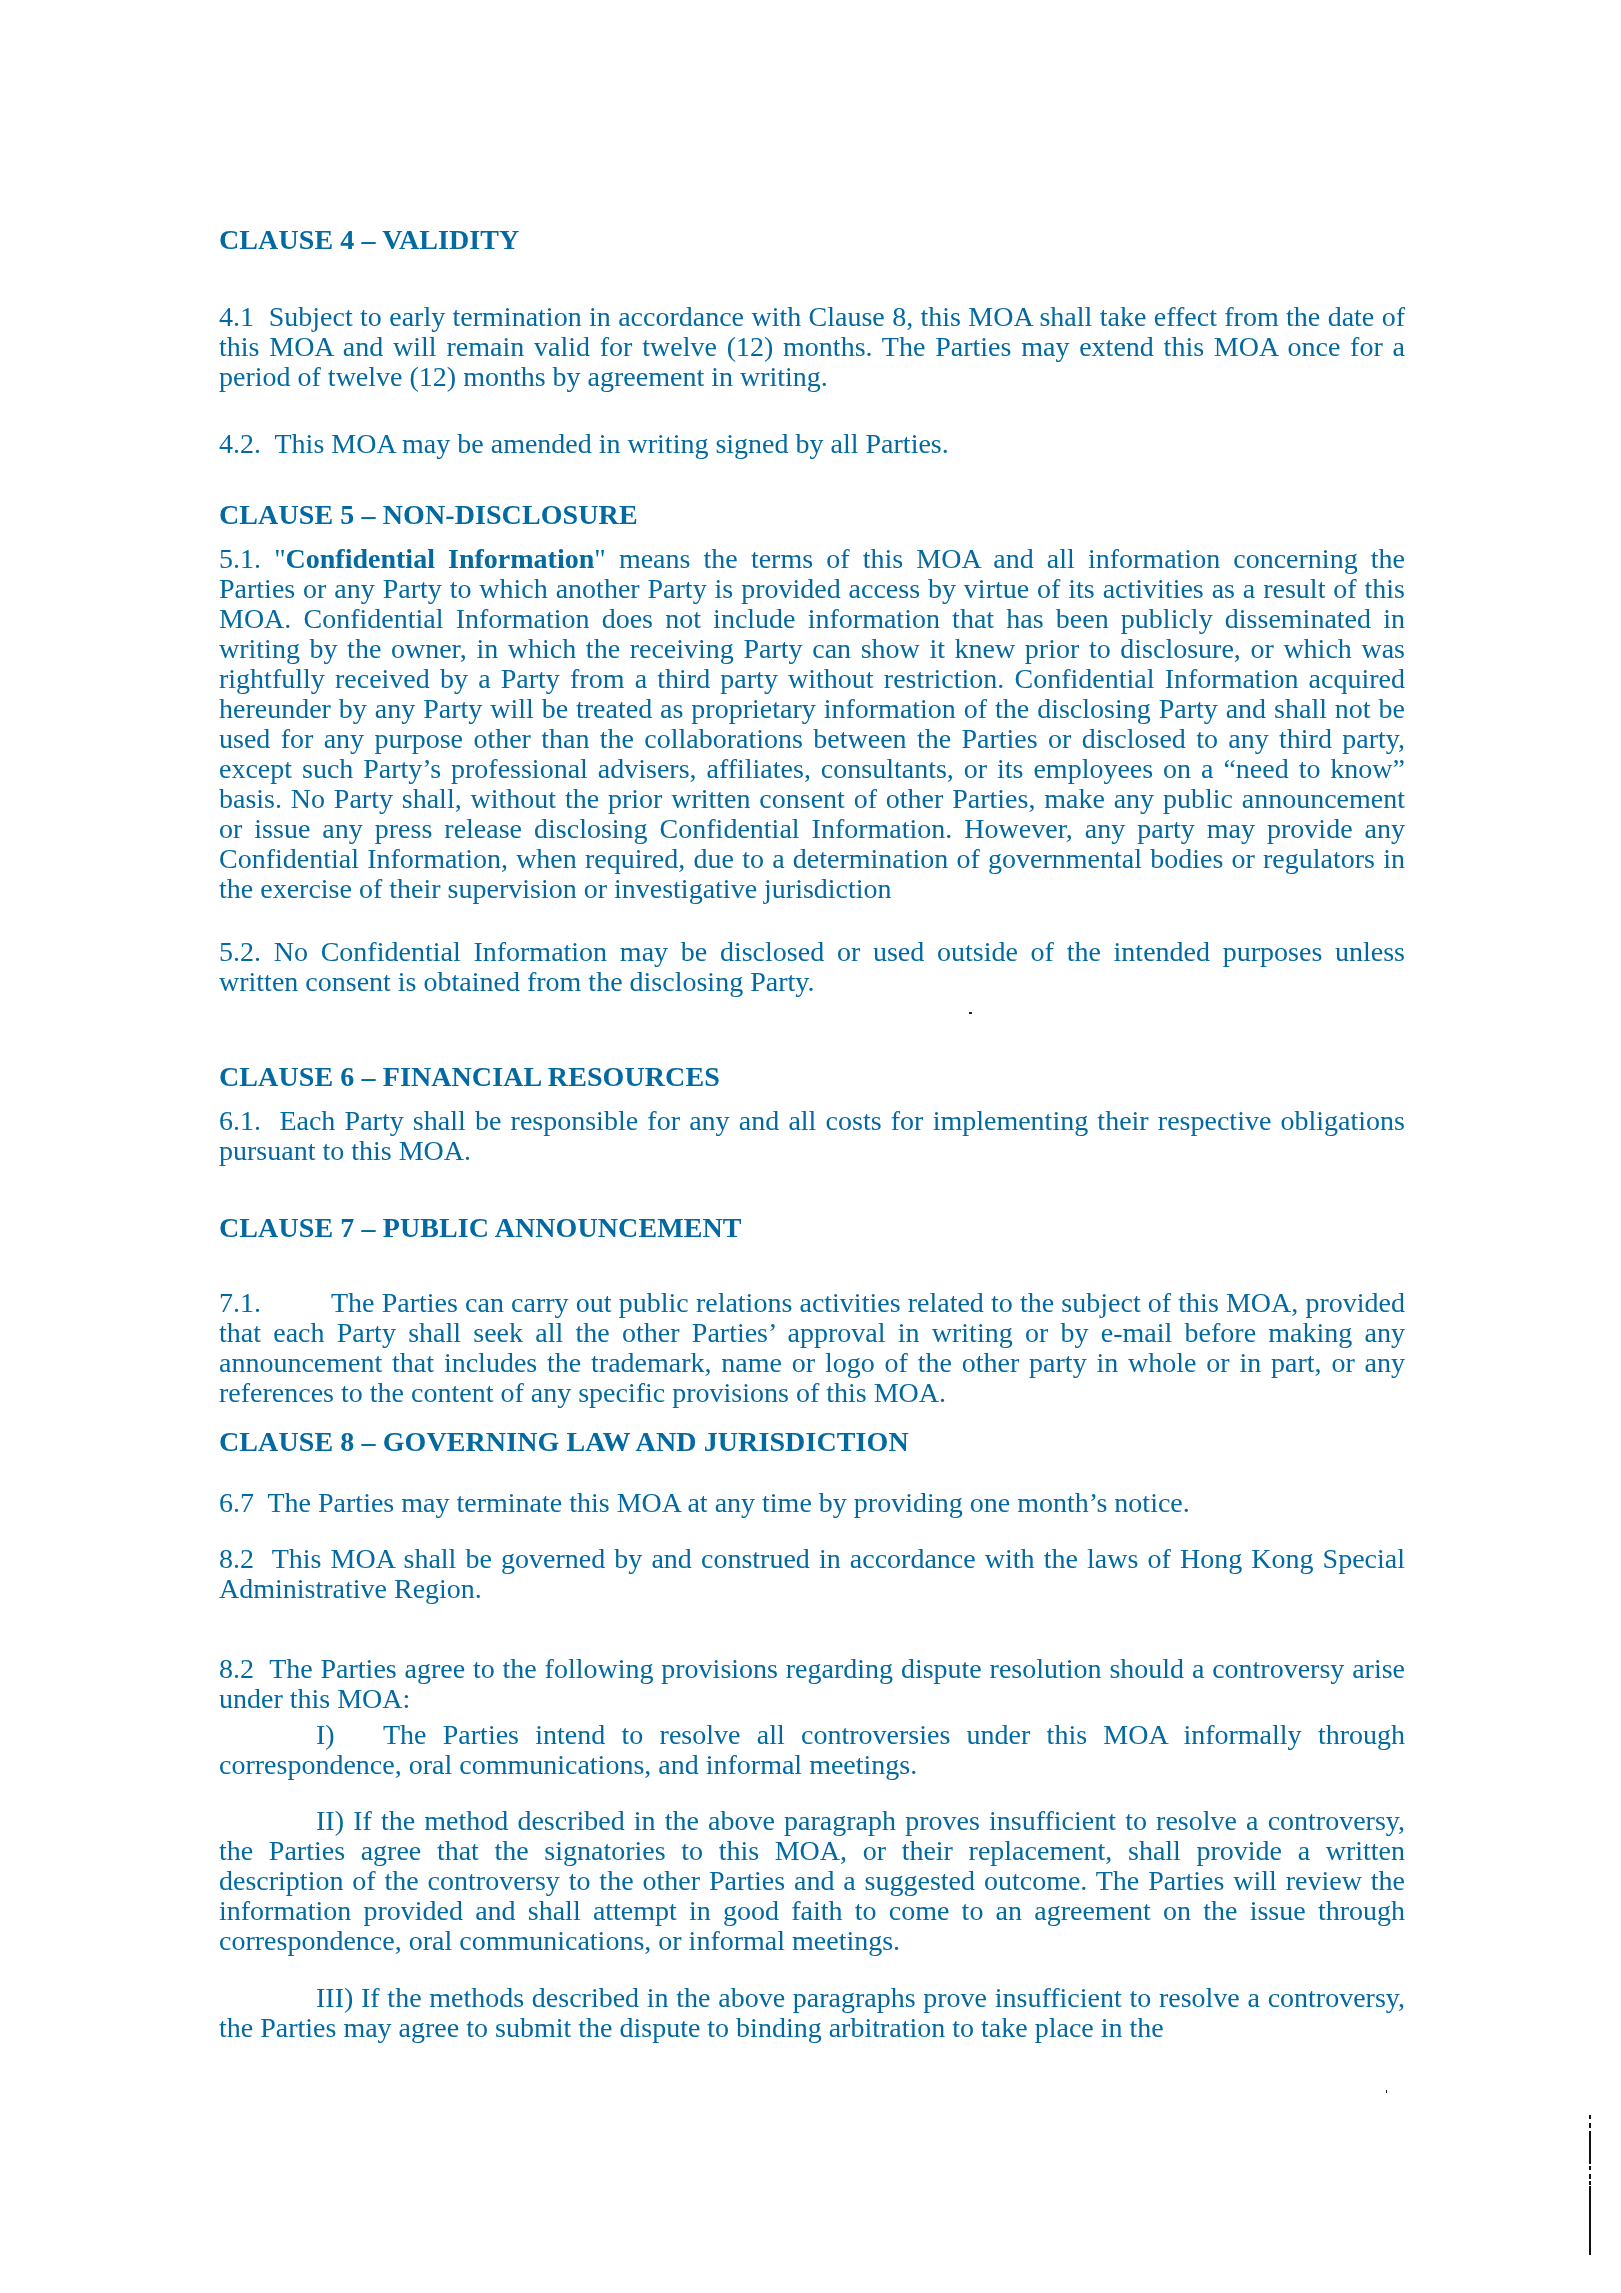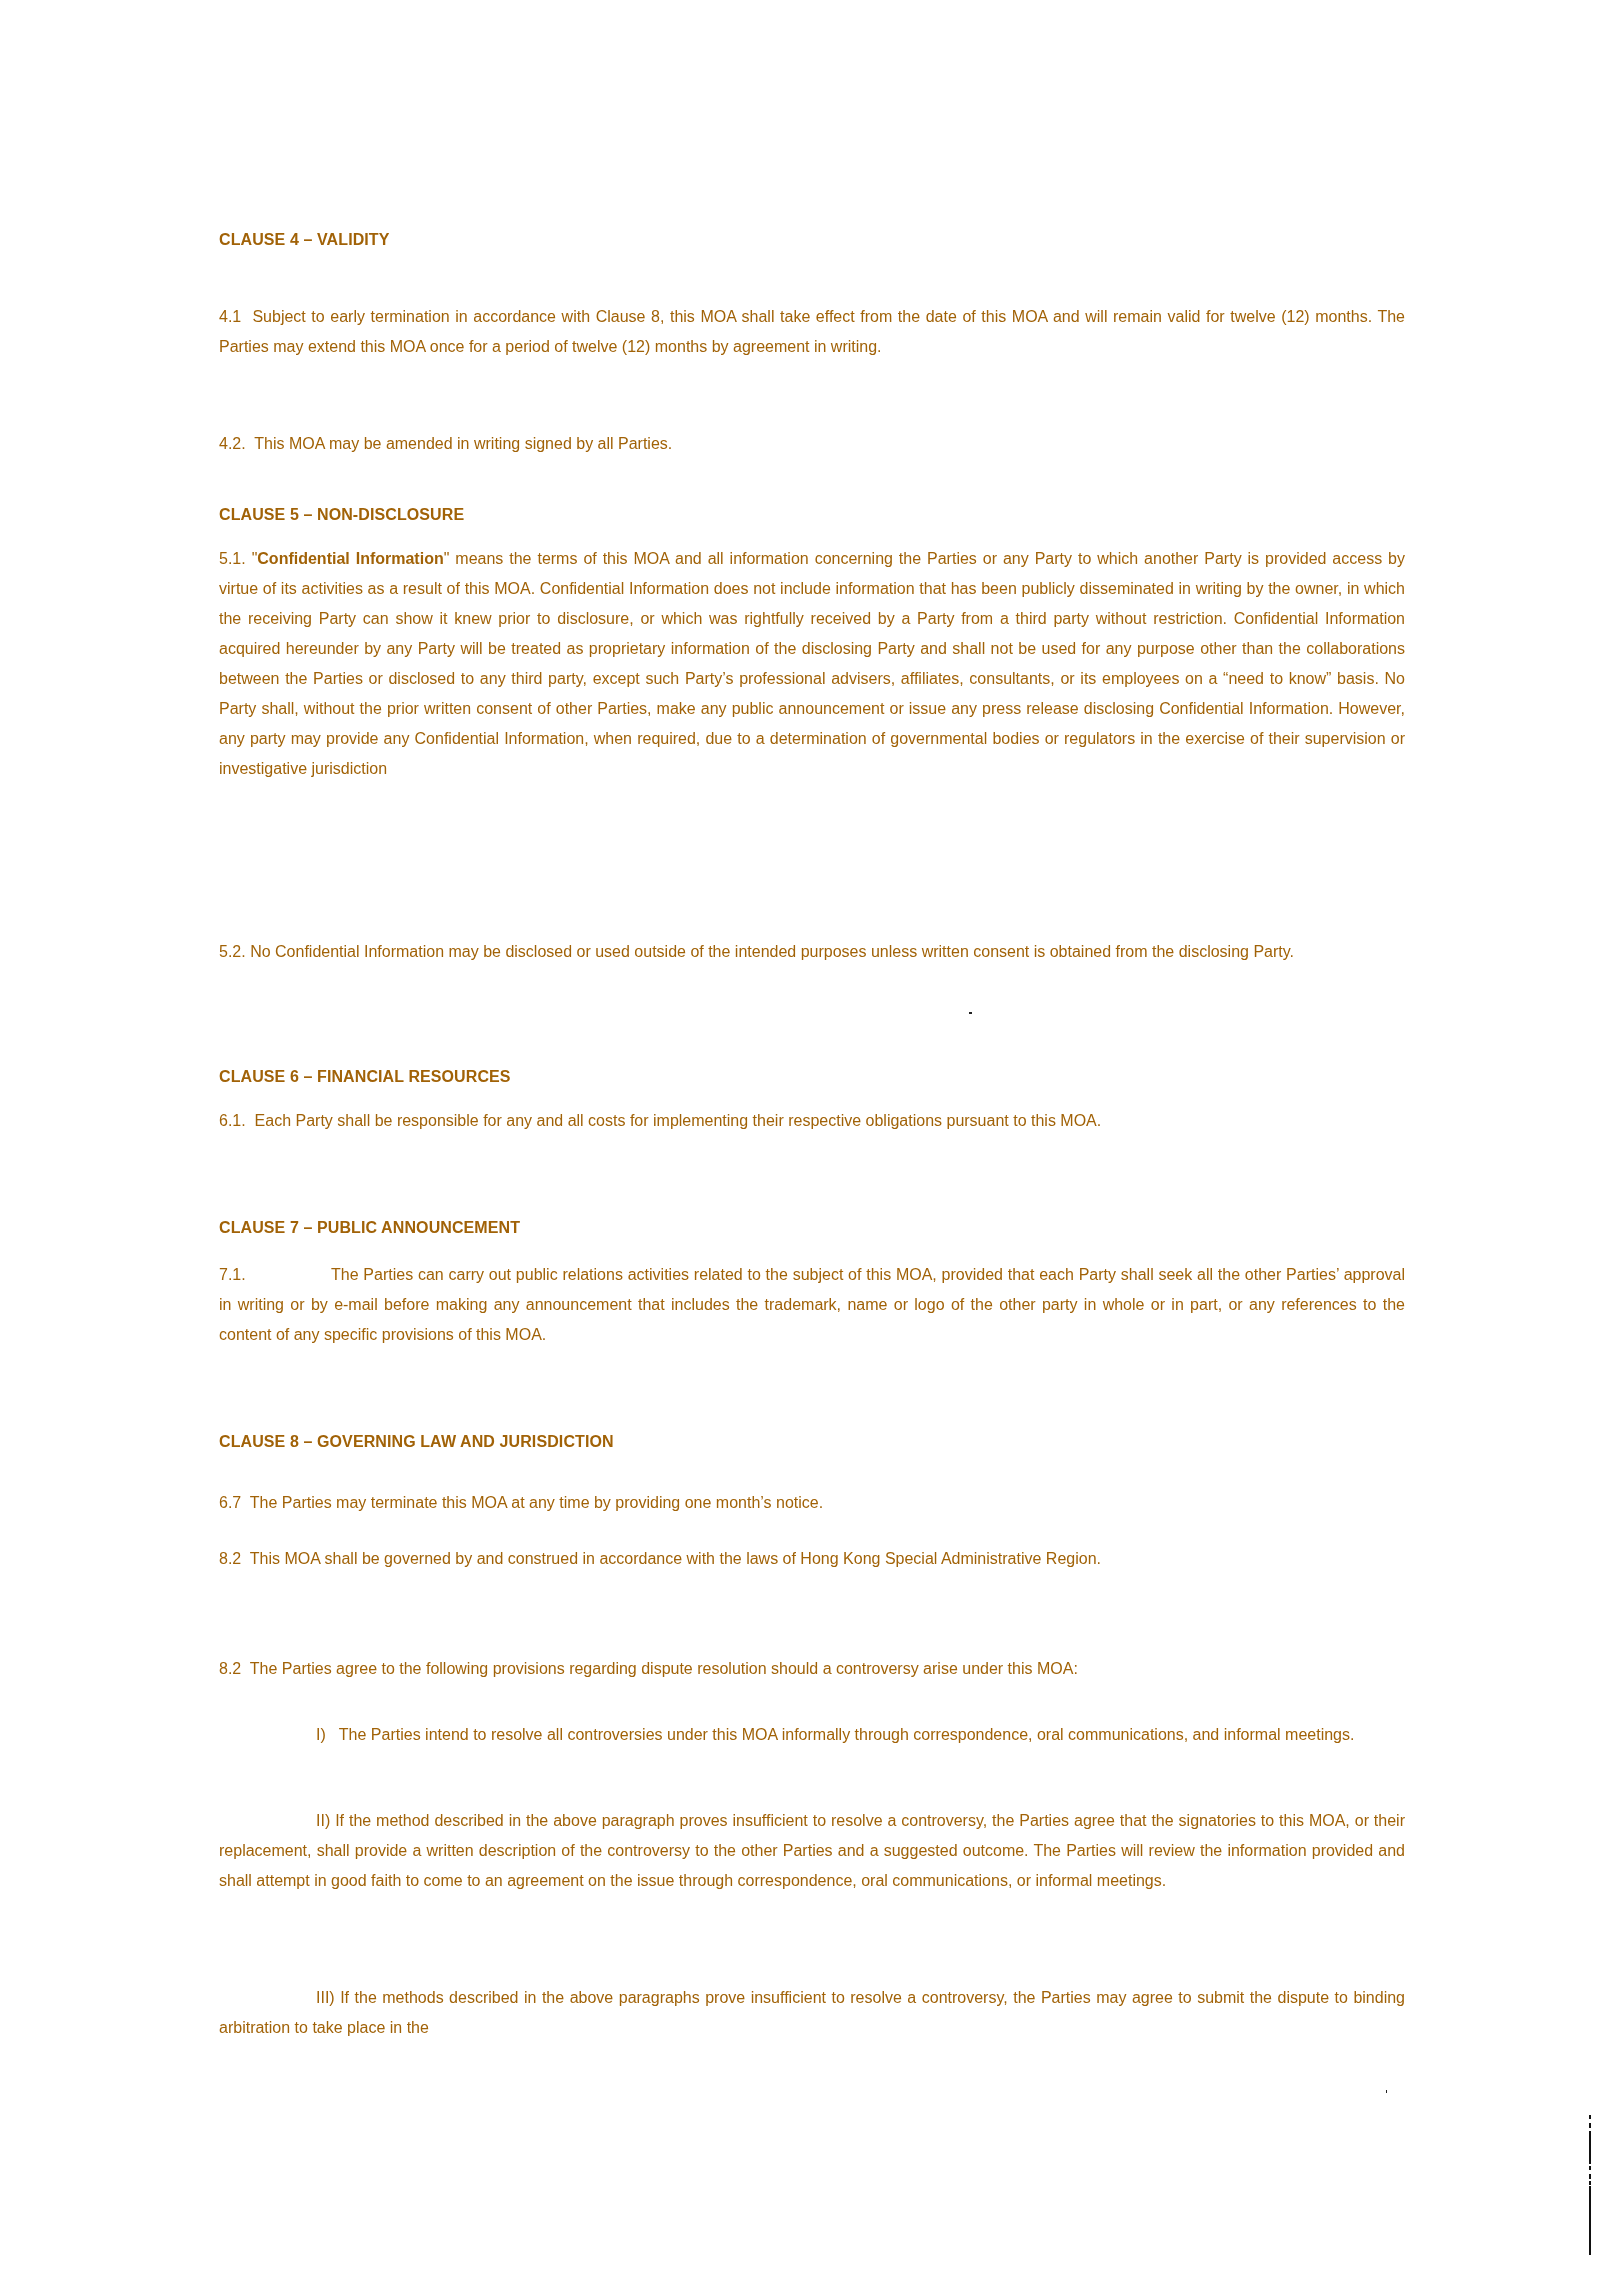--- a/index.html
+++ b/index.html
@@ -2,30 +2,30 @@
 <html><head>
 <meta charset="utf-8">
 <style>
   html, body { margin: 0; padding: 0; background: #ffffff; }
   body { width: 1621px; height: 2294px; position: relative; overflow: hidden; }
   .page { position: absolute; left: 0; top: 0; width: 1621px; height: 2294px; background: #ffffff; }
   .blk {
     position: absolute;
     left: 219px;
     width: 1186px;
-    font-family: Liberation Sans, sans-serif;
-    font-size: 16px;
+    font-family: Liberation Serif, serif;
+    font-size: 28px;
     line-height: 30px;
-    color: #a16207;
+    color: #0369a1;
     text-align: justify;
     margin: 0;
   }
   .heading { font-weight: bold; text-align: left; letter-spacing: 0.1px; }
   .indent { text-indent: 97px; }
-  .tab-num { display: inline-block; width: 112px; text-indent: 0; }
+  .tab-num { display: inline-block; width: 112px; text-indent: 0; margin-top: 28px; }
   .num { white-space: pre; }
   b.term { font-weight: bold; }
   .dot { position: absolute; background: #222; }
   .vline { position: absolute; left: 1589px; width: 2px; background: #111; }
 </style>
 </head>
 <body>
 
 <div class="page">
 

